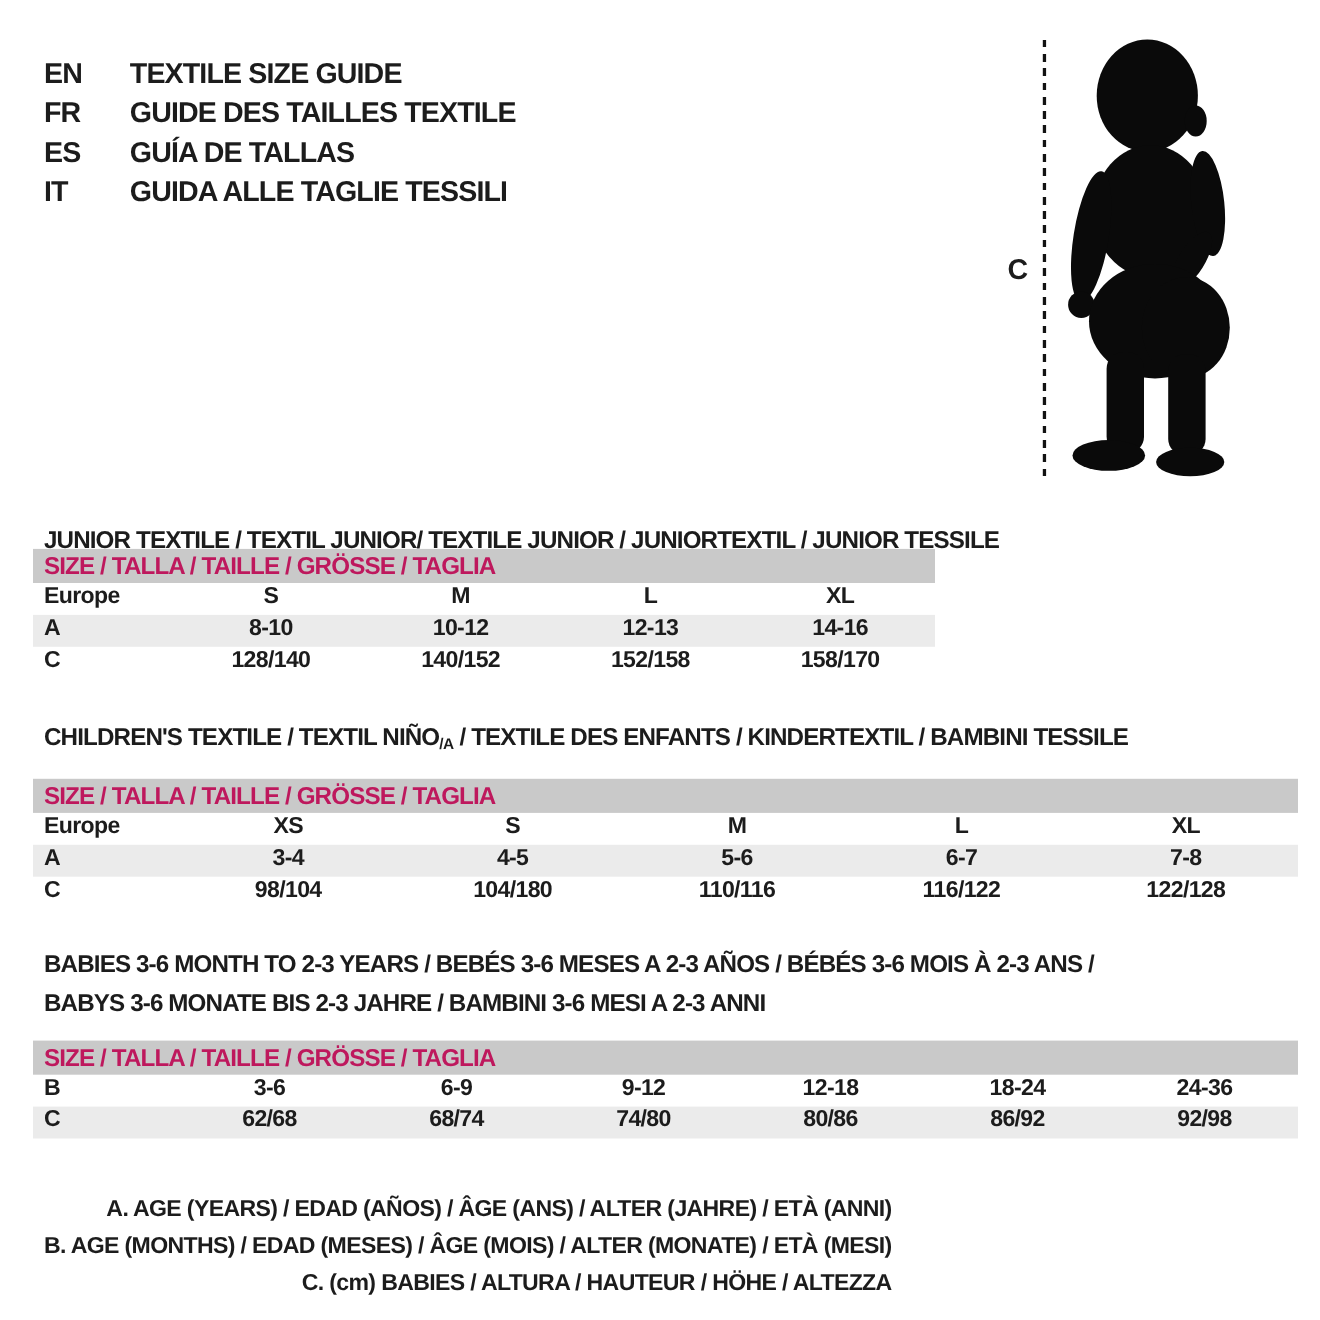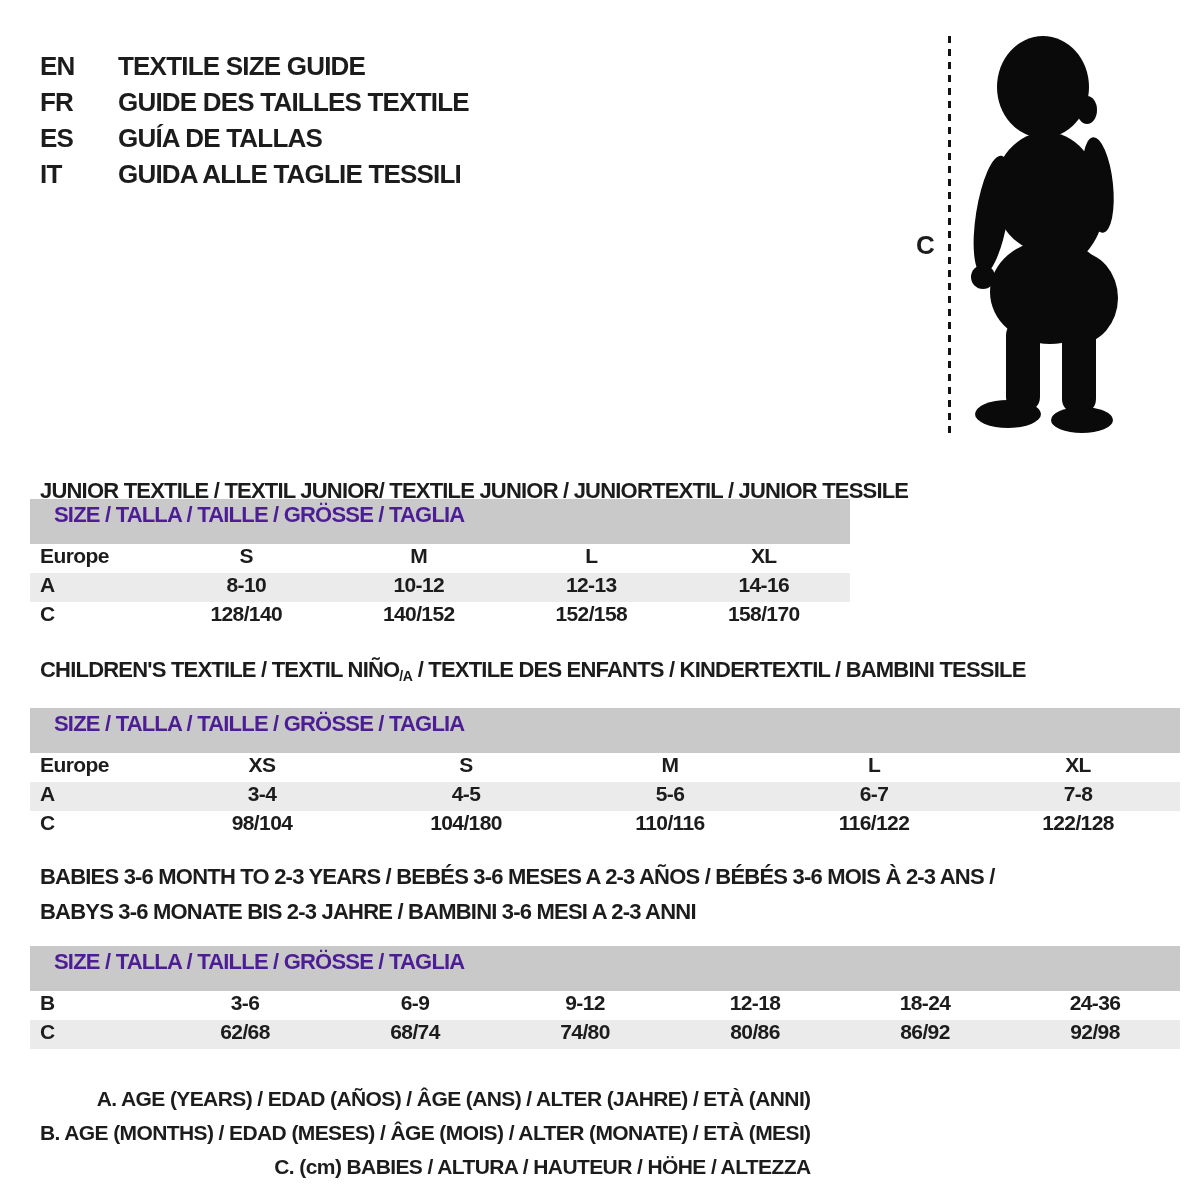--- a/index.html
+++ b/index.html
@@ -42,23 +42,23 @@
   #title-children { top: 639px; }
   #title-babies-1 { top: 846px; }
   #title-babies-2 { top: 881px; text-align: right; }
 
   
   .sg-table { position: absolute; left: 30px; }
   #table-junior   { top: 481px; width: 820px; }
   #table-children { top: 690px; width: 1150px; }
   #table-babies   { top: 928px; width: 1150px; }
   .size-band {
-    height: 45px; line-height: 31px; background: #c9c9c9;
-    padding-left: 24px; font-weight: 700; font-size: 22px;
-    letter-spacing: -0.8px; color: #4c1d95; white-space: nowrap;
+    height: 31px; line-height: 31px; background: #c9c9c9;
+    padding-left: 10px; font-weight: 700; font-size: 22px;
+    letter-spacing: -0.8px; color: #be185d; white-space: nowrap;
   }
   .trow { display: flex; height: 29px; align-items: flex-start; }
   .trow.shaded { background: #ebebeb; }
   .tlabel {
     flex: 0 0 130px; width: 130px; padding-left: 10px; box-sizing: border-box;
     font-weight: 700; font-size: 21px; letter-spacing: -0.6px;
   }
   .tcell {
     flex: 1; text-align: center;
     font-weight: 700; font-size: 21px; letter-spacing: -0.6px;

